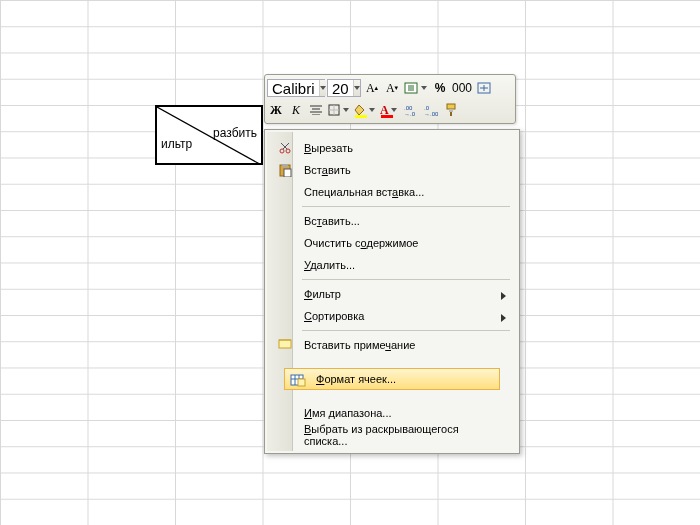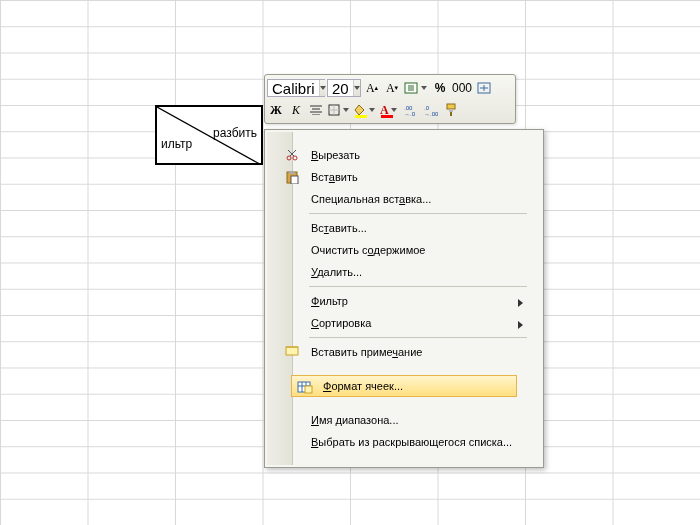--- a/index.html
+++ b/index.html
@@ -68,25 +68,25 @@
   .tbtn .drop {
     width: 9px; height: 100%;
     display: flex; align-items:center; justify-content:center;
     margin-left: 1px;
   }
 
   
   .ctx {
     position: absolute;
     left: 264px; top: 129px;
-    width: 280px;
+    width: 256px;
     background: #f5f5f1;
     border: 1px solid #9b9b91;
     box-shadow: 2px 2px 5px rgba(0,0,0,.25);
-    padding: 14px;
+    padding: 7px;
   }
   .ctx .gutter {
     position: absolute; left: 2px; top: 2px; bottom: 2px; width: 26px;
     background: linear-gradient(to right,#eeeee7,#e2e2d8);
     border-right: 1px solid #c8c8bf;
   }
   .mi {
     position: relative;
     display: flex; align-items: center;
     height: 22px;

